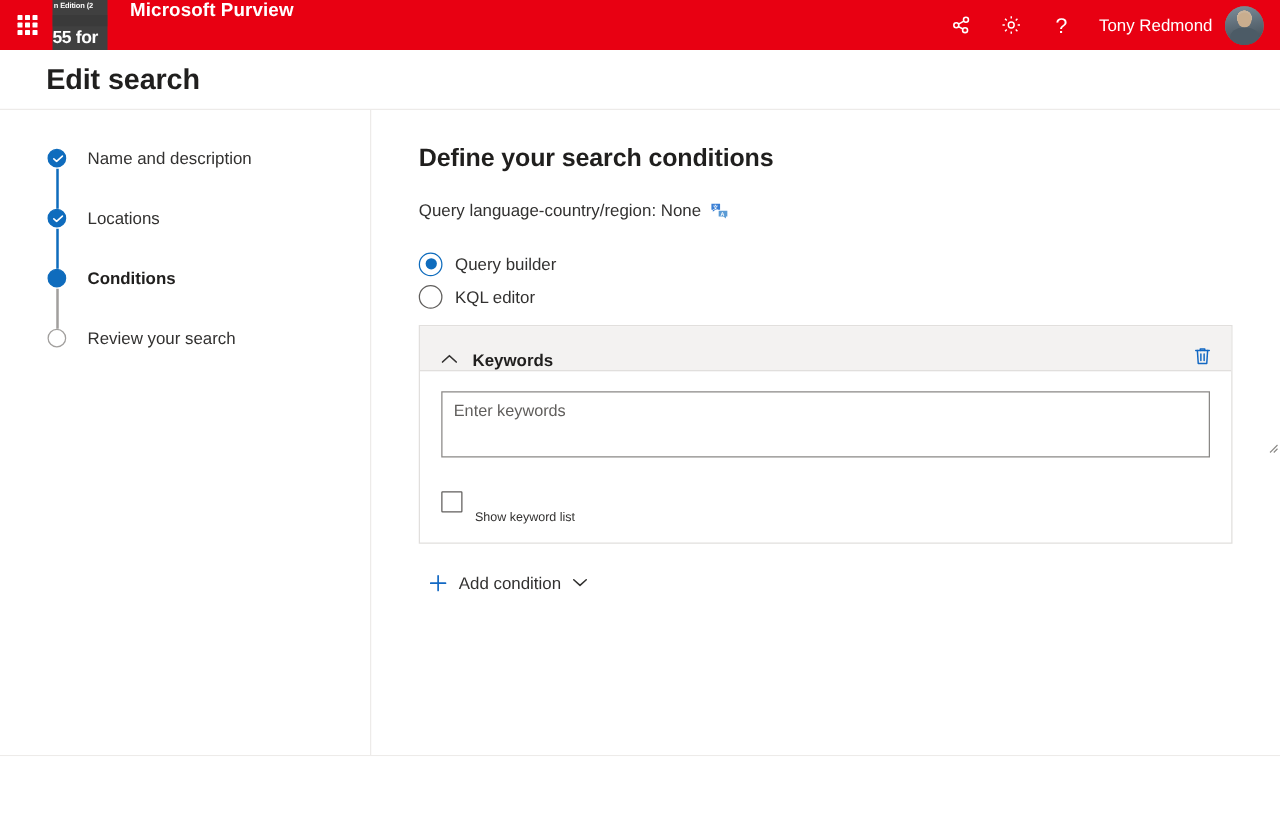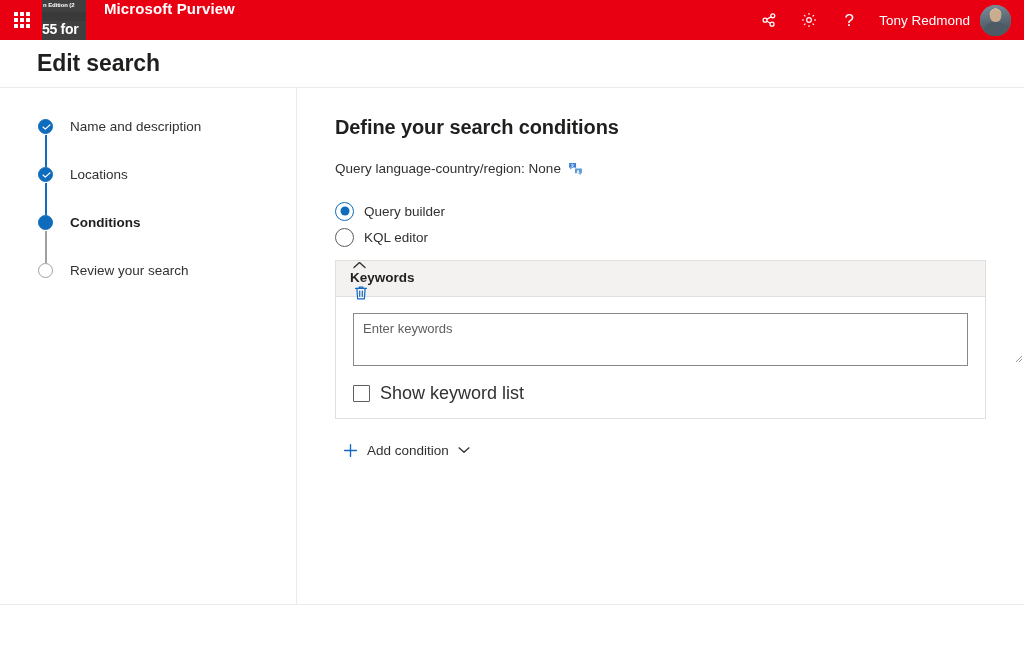--- a/index.html
+++ b/index.html
@@ -316,23 +316,22 @@
     margin-top: 10px;
     width: 651px;
     border: 1px solid #e1dfdd;
     background: #ffffff;
   }
   .condition-head {
     height: 36px;
     background: #f3f2f1;
     border-bottom: 1px solid #e1dfdd;
     display: flex;
-    align-items: flex-start;
+    align-items: flex-end;
     padding: 0 12px 0 14px;
-    flex-direction: column;
   }
   .chev-btn {
     width: 18px; height: 18px;
     display: flex; align-items: center; justify-content: center;
     cursor: pointer;
     margin-right: 10px;
   }
   .condition-title {
     font-size: 13.5px;
     font-weight: 700;
@@ -377,22 +376,23 @@
   }
   .checkbox {
     width: 17px; height: 17px;
     border: 1.3px solid #605e5c;
     background: #ffffff;
     flex: none;
     margin-right: 10px;
     border-radius: 1px;
   }
   .checkbox-label {
-    font-size: 18px;
+    font-size: 10px;
     color: #323130;
+    margin-top: 26px;
   }
 
   
   .add-condition {
     display: inline-flex;
     align-items: center;
     margin-top: 18px;
     margin-left: 8px;
     cursor: pointer;
     height: 26px;

